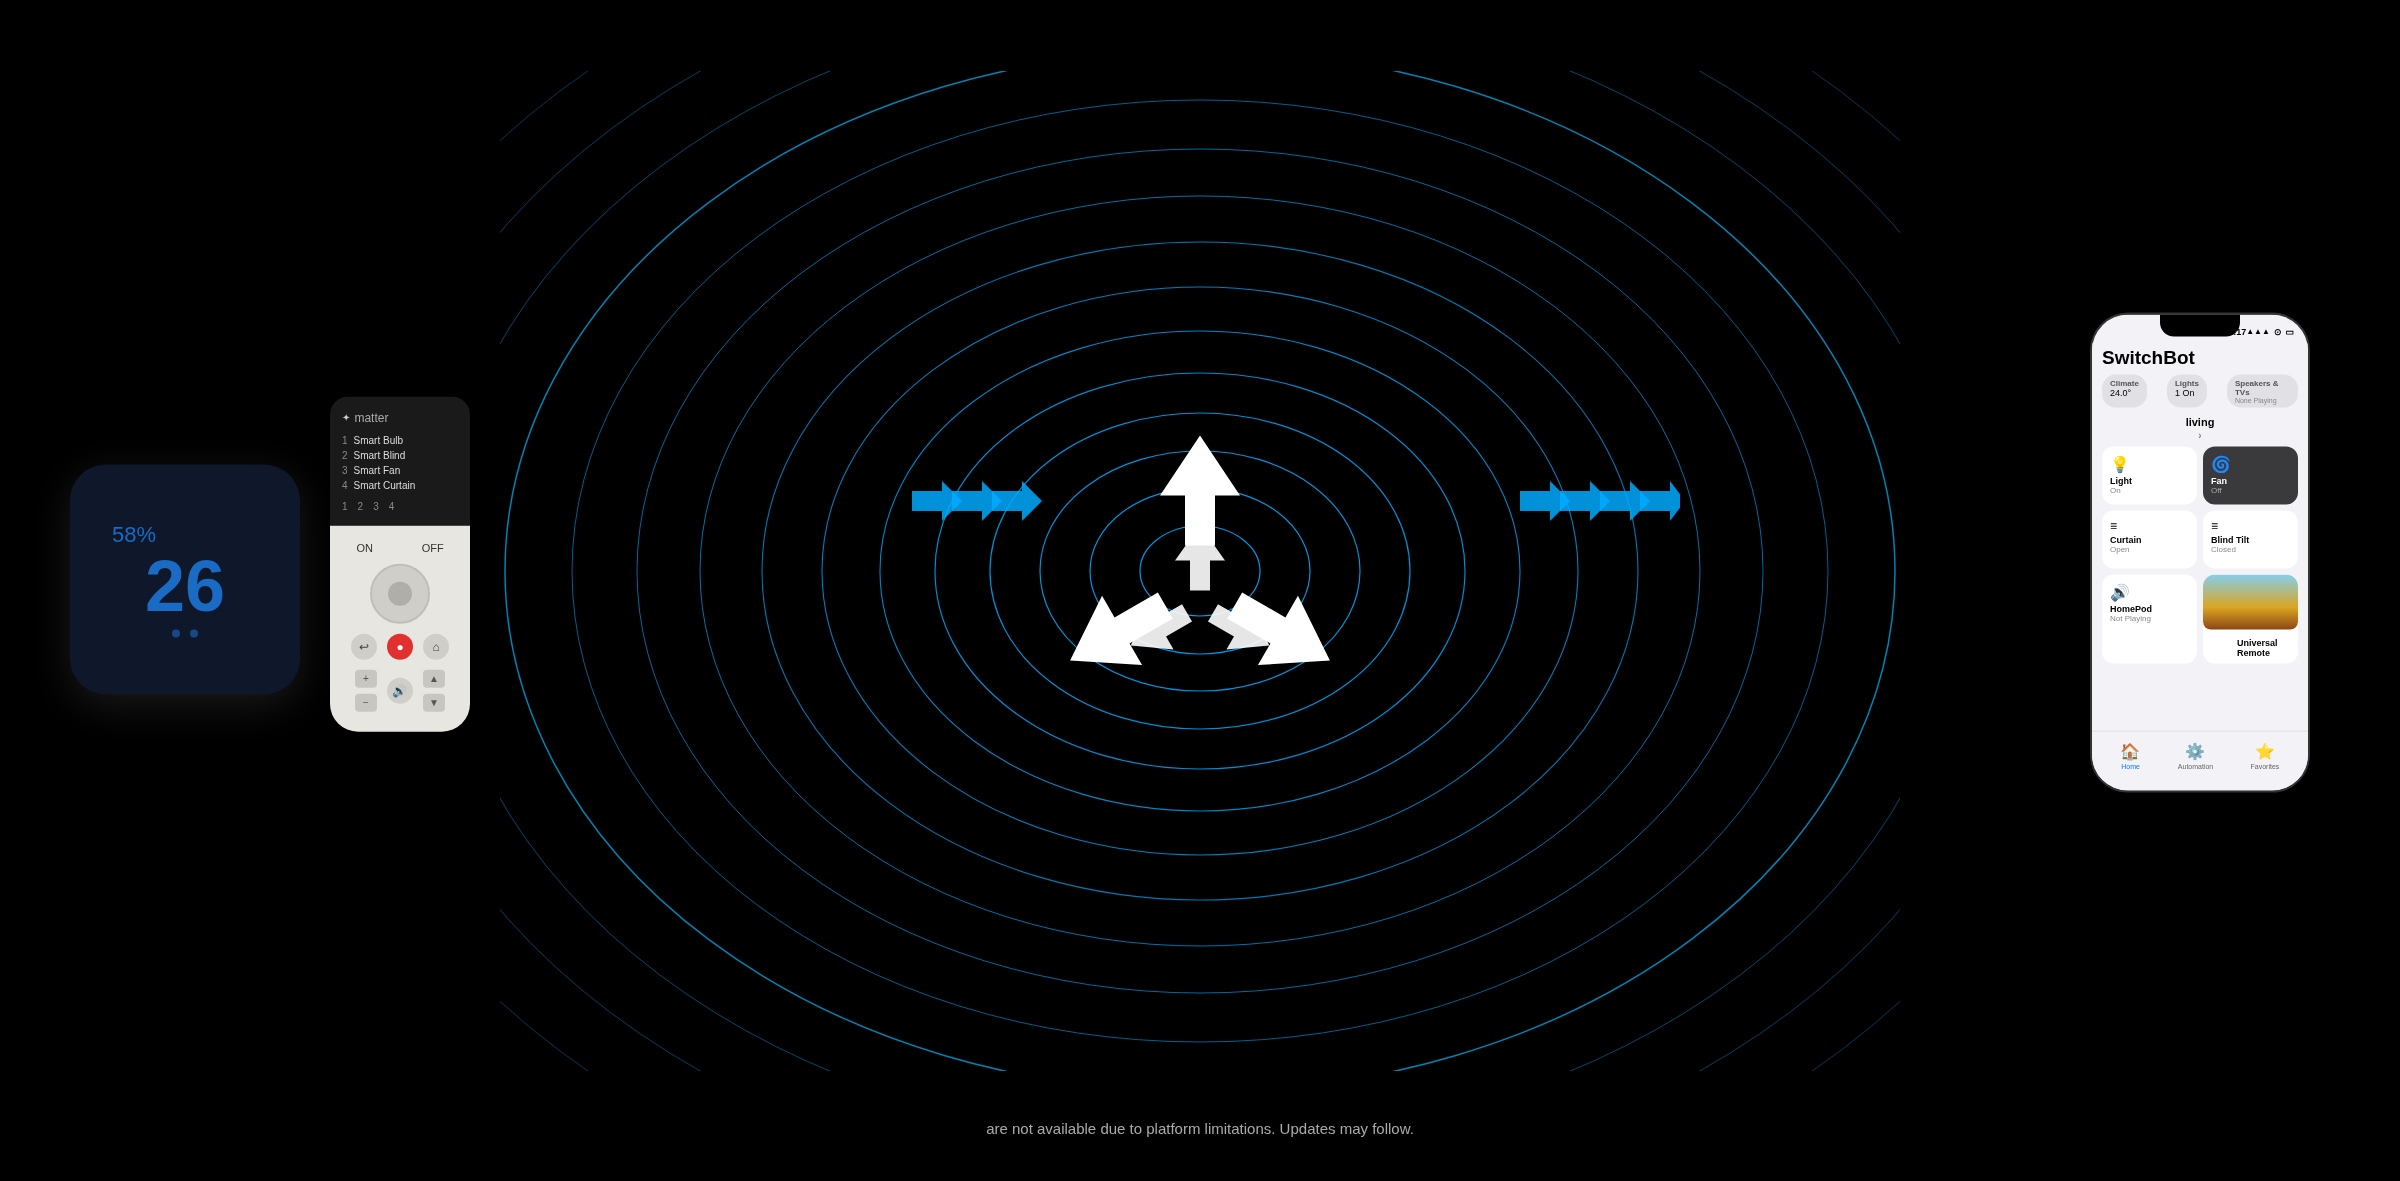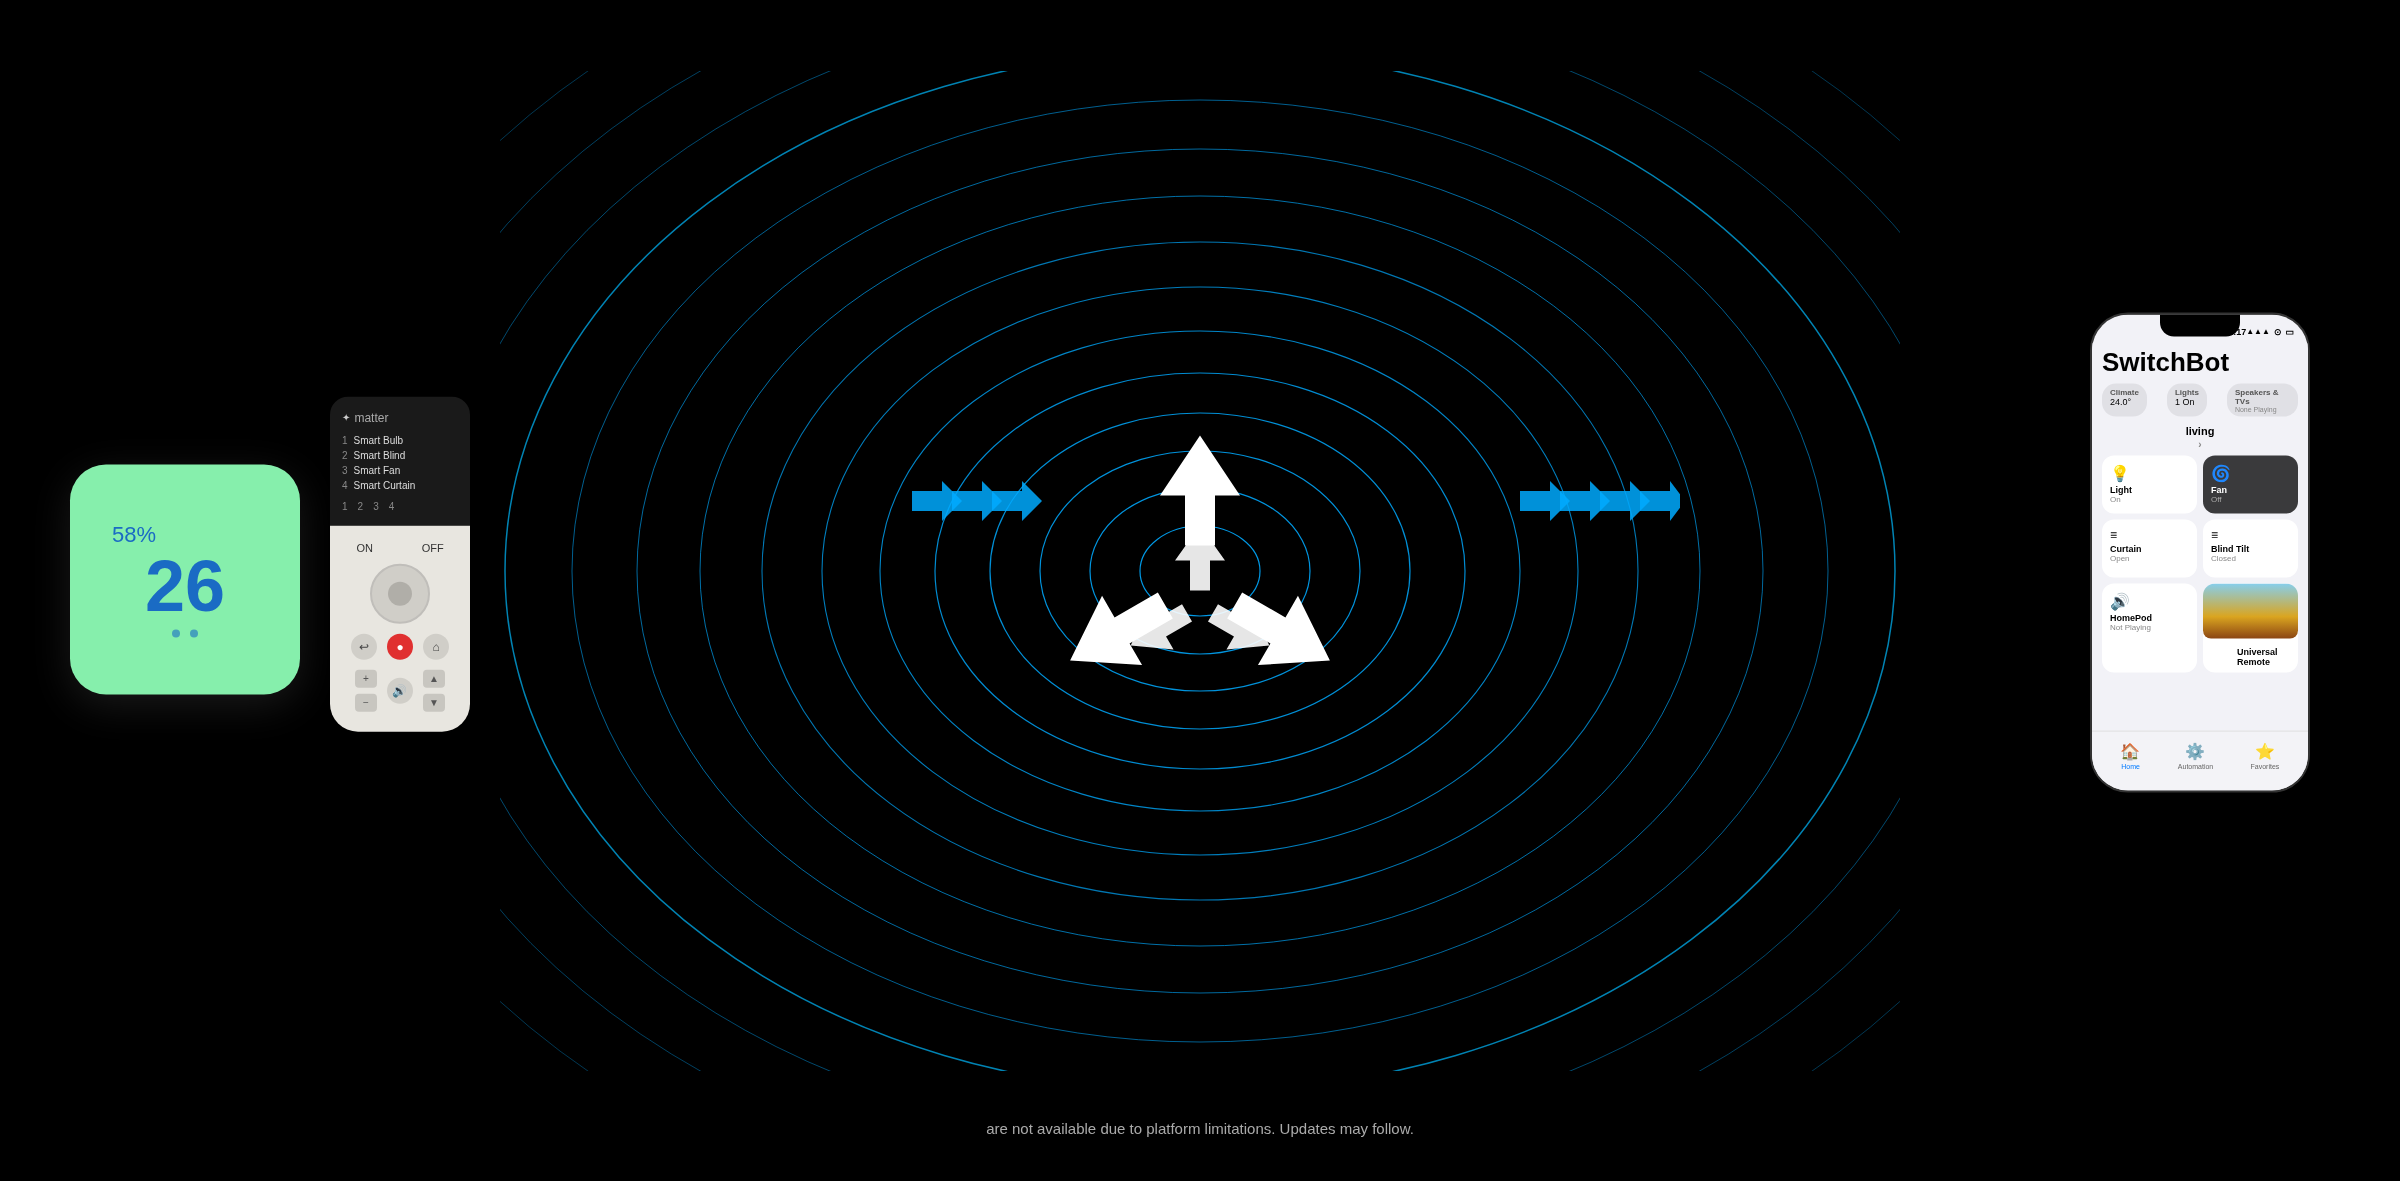--- a/index.html
+++ b/index.html
@@ -20,21 +20,21 @@
     }
 
     
     .thermostat {
       position: absolute;
       left: 70px;
       top: 50%;
       transform: translateY(-55%);
       width: 230px;
       height: 230px;
-      background: #86efac;
+      background: #0f172a;
       border-radius: 36px;
       display: flex;
       flex-direction: column;
       align-items: center;
       justify-content: center;
       box-shadow: 0 10px 40px rgba(255,255,255,0.1);
     }
     .thermostat-humidity {
       color: #1a6bc4;
       font-size: 22px;
@@ -226,21 +226,21 @@
     .status-right {
       display: flex;
       gap: 4px;
       align-items: center;
     }
     .iphone-content {
       padding: 4px 10px;
       background: #f2f2f7;
     }
     .switchbot-header {
-      font-size: 26px;
+      font-size: 19px;
       font-weight: 700;
       color: #000;
       margin-bottom: 6px;
     }
     .home-categories {
       display: flex;
       gap: 20px;
       margin-bottom: 8px;
     }
     .home-cat {

